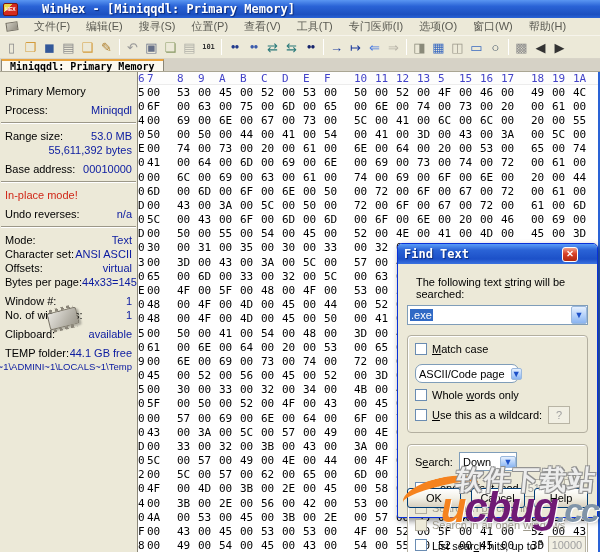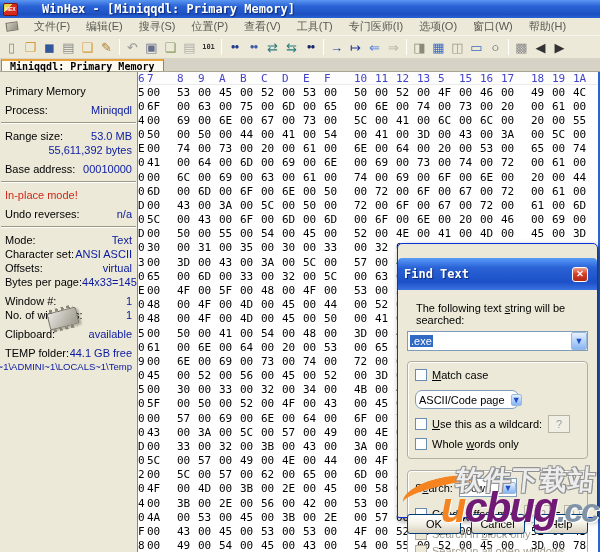--- a/index.html
+++ b/index.html
@@ -63,22 +63,22 @@
     border-bottom:1px solid #ececec; }
   .hexrow { display:flex; height:14.18px; align-items:center; color:#000; }
   .hcell { width:21px; flex:0 0 auto; white-space:pre; }
   .hcell.clip { width:9px; overflow:hidden; }
   .hcell.gap { margin-left:9px; }
 
   
   .dialog { position:absolute; left:397px; top:243px; width:201px; height:275px; z-index:20;
     background:#ece9d8; border:1px solid #0831d9; border-radius:5px 5px 2px 2px;
     box-shadow:2px 3px 6px rgba(0,0,0,0.45); }
-  .dlg-title { height:32px; border-radius:4px 4px 0 0; display:flex; align-items:center; padding:0 9px 0 6px;
-    background:linear-gradient(180deg,#5a9cf8 0%,#2a63d6 30%,#1c50c8 75%,#3a72e0 100%);margin-top:14px; }
+  .dlg-title { height:20px; border-radius:4px 4px 0 0; display:flex; align-items:center; padding:0 19px 0 6px;
+    background:linear-gradient(180deg,#5a9cf8 0%,#2a63d6 30%,#1c50c8 75%,#3a72e0 100%); }
   .dlg-title-text { color:#fff; font-weight:bold; font-size:12px; font-family:"DejaVu Sans Mono",monospace;
     flex:1; text-shadow:1px 1px 1px #0a2a7a; }
   .dlg-close { width:16px; height:15px; border:1px solid #fff; border-radius:3px; color:#fff; font-weight:bold;
     font-size:9px; display:flex; align-items:center; justify-content:center;
     background:linear-gradient(180deg,#f0a088,#d84028 45%,#b02810); cursor:default; }
   .dlg-body { padding:8px 9px 0 9px; position:relative; height:253px; }
   .dlg-prompt { text-align:left; padding-left:9px; margin-top:4px; }
   .combo { margin-top:5px; height:20px; background:#fff; border:1px solid #7f9db9; display:flex; }
   .combo .cval { flex:1; display:flex; align-items:center; padding-left:2px; }
   .combo .sel { background:#316ac5; color:#fff; padding:0 1px; }
@@ -1055,26 +1055,26 @@
         <span id="lbl-match"><u>M</u>atch case</span>
       </div>
       <div class="ckrow">
         <span class="mini-select" style="width:104px;border-radius:7px;">
           <span class="sv" style="flex:1">ASCII/Code page</span>
           <span class="sel-btn">▼</span>
         </span>
       </div>
       <div class="ckrow">
         <span class="ckbox"></span>
+        <span id="lbl-whole">Whole <u>w</u>ords only</span>
+      </div>
+      <div class="ckrow">
+        <span class="ckbox"></span>
         <span id="lbl-wild"><u>U</u>se this as a wildcard:</span>
         <span class="dis-field wfield">?</span>
-      </div>
-      <div class="ckrow">
-        <span class="ckbox"></span>
-        <span id="lbl-whole">Whole <u>w</u>ords only</span>
       </div>
     </div>
 
     <div class="groupbox g2">
       <div class="ckrow searchrow">
         <span id="lbl-search" style="margin-right:6px;">S<u>e</u>arch:</span>
         <span class="mini-select" style="width:58px;margin:0;">
           <span class="sv" style="flex:1">Down</span>
           <span class="sel-btn">▼</span>
         </span>

